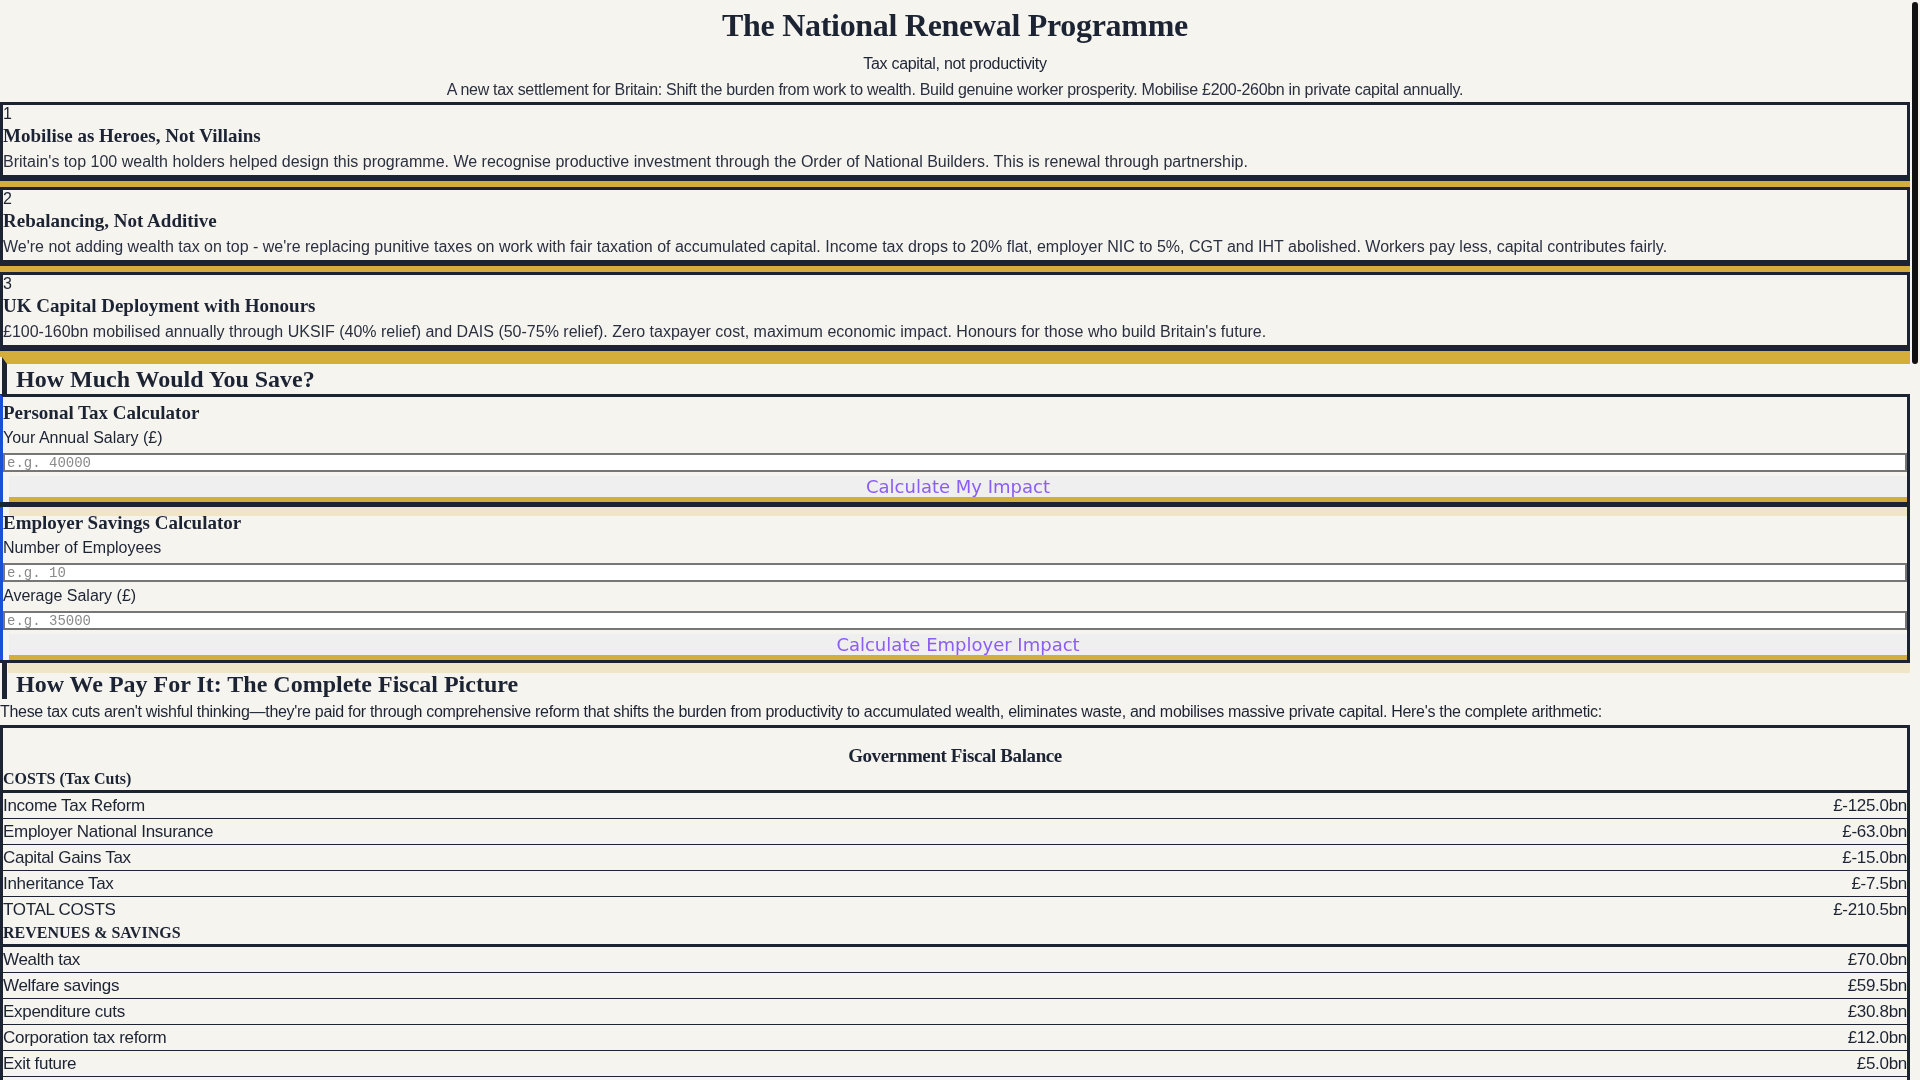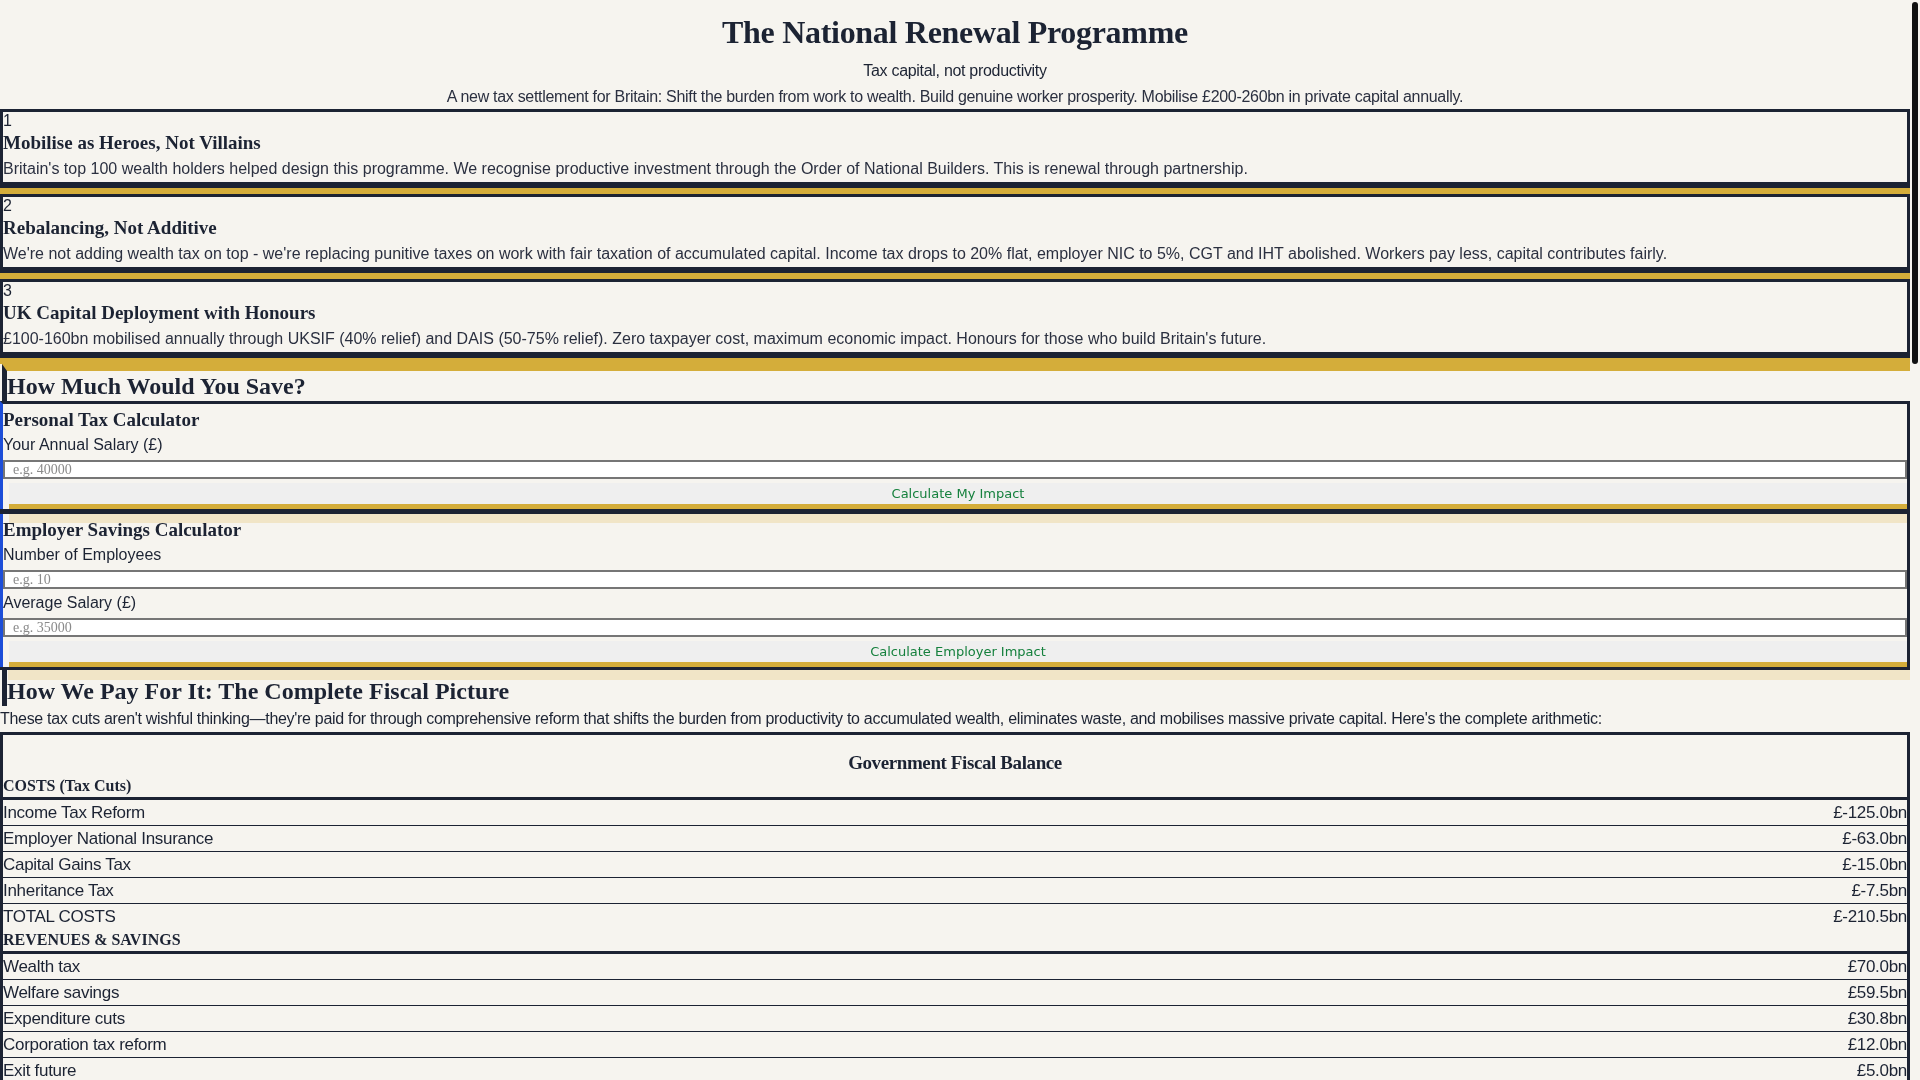--- a/index.html
+++ b/index.html
@@ -7,21 +7,21 @@
   body {
     width: 1920px; height: 1080px; overflow: hidden;
     background: #f6f4ef; color: #1c2333;
     font-family: "Liberation Sans", sans-serif;
     position: relative;
   }
   .page { width: 1910px; }
 
   header.hero { text-align: center; padding-top: 6px; }
   .hero-title {
-    margin: 7px; font-family: "Liberation Serif", serif; font-weight: bold;
+    margin: 0; font-family: "Liberation Serif", serif; font-weight: bold;
     font-size: 32px; line-height: 38px; color: #1c2333; letter-spacing: -0.3px;
   }
   .hero-tagline { font-size: 16px; line-height: 20px; margin-top: 10px; letter-spacing: -0.3px; }
   .hero-desc { font-size: 16px; line-height: 20px; margin-top: 6px; color: #2b3040; letter-spacing: -0.3px; }
 
   .pillars { margin-top: 2px; }
   .pillar {
     border: 3px solid #1c2333; border-bottom-width: 6px;
     position: relative; padding: 0 0 2px 0;
     box-shadow: 0 6px 0 0 #d4ad3a;
@@ -29,49 +29,49 @@
   }
   .pillar-num { font-size: 16px; line-height: 17px; }
   .pillar-title {
     font-family: "Liberation Serif", serif; font-weight: bold; font-size: 19px;
     line-height: 24px; margin: 2px 0 3px 0;
   }
   .pillar-text { font-size: 16px; line-height: 22px; color: #2b3040; }
 
   .section-head {
     border-left: 5px solid #1c2333; border-top: 7px solid #d4ad3a;
-    margin-left: 2px; padding: 0 0 0 0;
+    margin-left: 2px; padding: 0 0 0 9px;
   }
   .section-title {
     margin: 0; font-family: "Liberation Serif", serif; font-weight: bold;
     font-size: 24px; line-height: 30px;
   }
 
   .calc-block {
     border-left: 3px solid #1d4ed8; border-right: 3px solid #1c2333;
     border-top: 3px solid #1c2333;
   }
   .calc {
     padding: 0 0 0 0;
   }
   .calc-title {
     font-family: "Liberation Serif", serif; font-weight: bold; font-size: 19px;
     line-height: 24px; margin: 4px 0 2px 0;
   }
   .field-label { font-size: 16px; line-height: 22px; margin-bottom: 4px; }
   .field-input {
     display: block; width: 100%; height: 19px; border: 2px solid #767676;
-    background: #fff; padding: 0 8px; font-size: 14px; color: #7f1d1d;
-    font-family: Liberation Serif, serif;
+    background: #fff; padding: 0 2px; font-size: 14px; color: #7f1d1d;
+    font-family: Liberation Mono, monospace;
   }
   .field-input::placeholder { color: #8a8a8a; }
   .calc-btn {
     display: block; width: 100%; margin-top: 4px; height: 26px;
     background: #efefef; border: 0; border-bottom: 5px solid #d4ad3a;
-    font-family: "DejaVu Sans", sans-serif; font-size: 13px; color: #15803d;
+    font-family: "DejaVu Sans", sans-serif; font-size: 18px; color: #8b5cf6;
     padding: 0; margin-left: 6px; width: calc(100% - 6px);
   }
   .calc-sep { height: 5px; background: #1c2333; margin-left: -3px; margin-right: -3px; }
   .calc-glow { height: 9px; background: #f1e5c7; margin-left: 6px; }
 
   .section-head.pay { border-top: none; margin-top: 0; }
   .pay-intro { font-size: 16px; line-height: 22px; margin-top: 2px; letter-spacing: -0.3px; }
 
   .fiscal {
     border: 3px solid #1c2333; margin-top: 2px; border-bottom: none;

